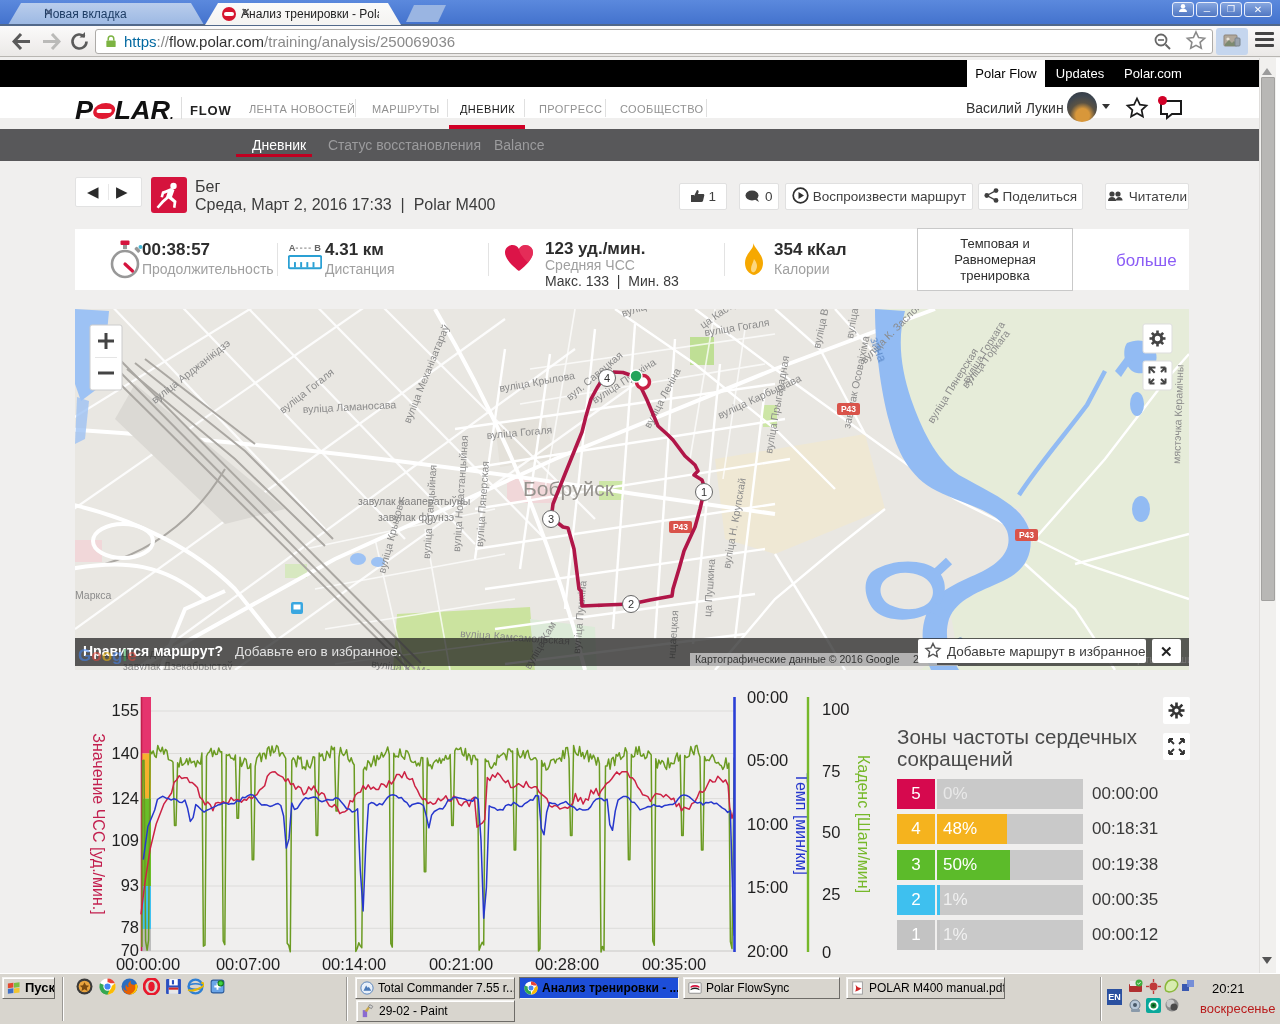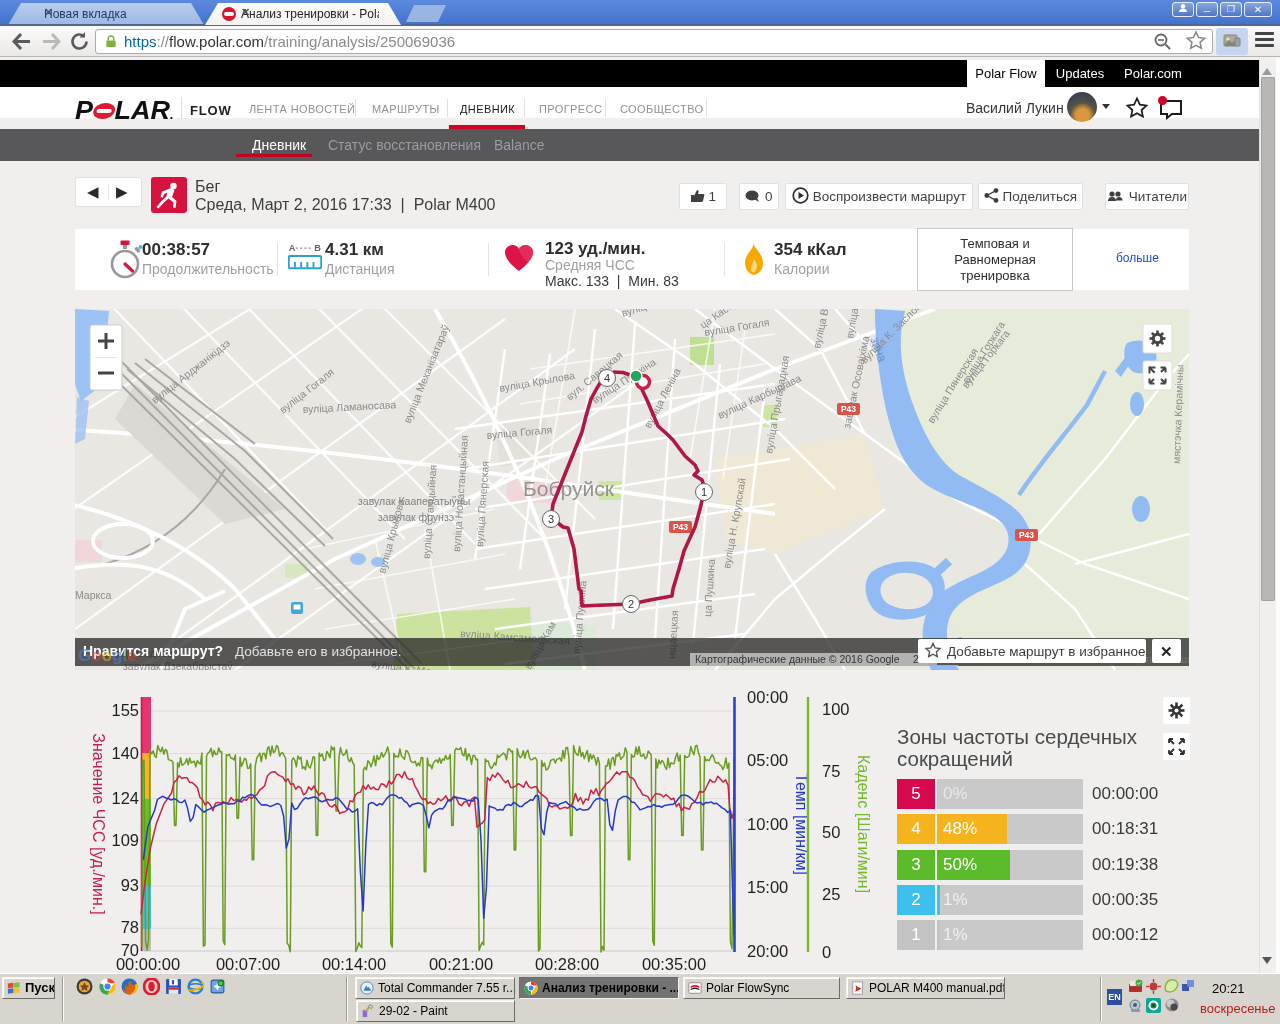--- a/index.html
+++ b/index.html
@@ -58,21 +58,21 @@
 #runicon{left:151px;top:177px;width:36px;height:36px;background:#d5133d;border-radius:3px}
 #ttl{left:195px;top:178px;font-size:16px;color:#3c3c3c}
 #tdate{left:195px;top:196px;font-size:16px;color:#3c3c3c}
 .wbtn2{position:absolute;top:183px;height:27px;background:#fff;border:1px solid #e0e0e0;border-radius:2px;font-size:13.5px;color:#3f3f3f;line-height:25px;text-align:center;white-space:nowrap}
 
 #stats{left:75px;top:229px;width:1114px;height:61px;background:#fff}
 .big{font-weight:700;font-size:17px;color:#2d2d2d}
 .sub{font-size:14px;color:#a0a0a0}
 .sdiv{position:absolute;top:14px;width:1px;height:33px;background:#e3e3e3}
 #trainbox{position:absolute;left:842px;top:-1px;width:156px;height:63px;background:#fff;border:1px solid #c9c9c9;text-align:center;font-size:13px;color:#2d2d2d;padding-top:7px;line-height:16px}
-#more{position:absolute;left:1041px;top:22px;font-size:12px;color:#1d4ed8}
+#more{position:absolute;left:1041px;top:22px;font-size:17px;color:#8b5cf6}
 </style>
 </head>
 <body>
 
 <div class="abs" id="tabstrip"></div>
 <div class="abs tab" id="tab1">
     <span>Новая вкладка</span>
     <span class="x">✕</span>
   </div>
 <div class="abs tab" id="tab2">
@@ -608,21 +608,21 @@
 
 <div class="abs" style="left:1259px;top:58px;width:17px;height:916px;background:#f1f0ee;border-left:1px solid #e0dedc"></div>
 <div class="abs" style="left:1262px;top:63px;width:0;height:0;border:5px solid transparent;border-bottom:7px solid #9b9b9b"></div>
 <div class="abs" style="left:1260.5px;top:77px;width:14px;height:524px;background:#b8b7b5;border:1px solid #a2a19f;border-radius:1px"></div>
 <div class="abs" style="left:1262px;top:957px;width:0;height:0;border:5px solid transparent;border-top:7px solid #555"></div>
 <div class="abs" style="left:1276px;top:58px;width:4px;height:916px;background:#fdfdfd"></div>
 
 <div class="abs" id="taskbar" style="left:0;top:973px;width:1280px;height:51px;background:#d8d5ce;border-top:1px solid #fff">
 <style>
 .tbtn{position:absolute;height:22px;background:#d8d5ce;border:1px solid;border-color:#f5f4f1 #6e6c68 #6e6c68 #f5f4f1;box-shadow:1px 1px 0 #fff inset;font-size:12px;color:#000;line-height:20px;padding-left:4px;white-space:nowrap;overflow:hidden}
-.tbtn.on{border-color:#6e6c68 #f5f4f1 #f5f4f1 #6e6e68;background:#737373;font-weight:700;box-shadow:none}
+.tbtn.on{border-color:#6e6c68 #f5f4f1 #f5f4f1 #6e6e68;background:#1d4ed8;font-weight:700;box-shadow:none}
 .ticon{display:inline-block;width:14px;height:14px;vertical-align:-3px;margin-right:4px}
 .qli{position:absolute;top:4px;width:17px;height:17px}
 </style>
 <div class="tbtn" style="left:2px;top:3px;width:53px;font-weight:700;font-size:13px"><svg class="ticon" viewBox="0 0 16 16">
         <g transform="skewY(-8)">
           <rect x="1" y="3" width="6.3" height="5.5" fill="#e2492f"></rect>
           <rect x="8" y="3.4" width="6.3" height="5.5" fill="#7bbf43"></rect>
           <rect x="1" y="9.2" width="6.3" height="5.5" fill="#3f6fc6"></rect>
           <rect x="8" y="9.6" width="6.3" height="5.5" fill="#f0c431"></rect>
         </g>

